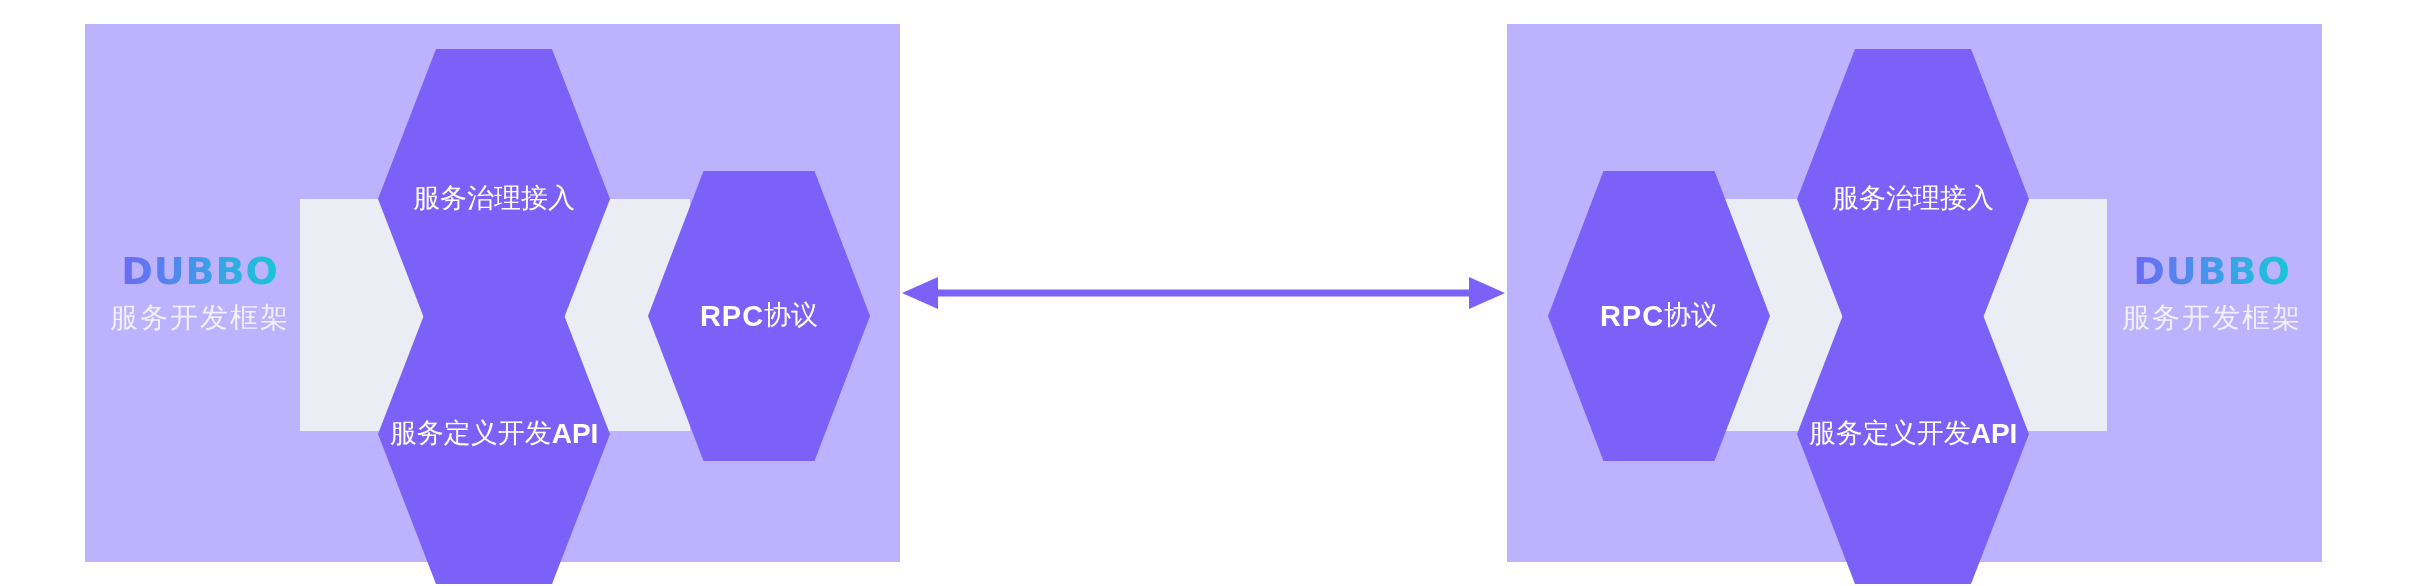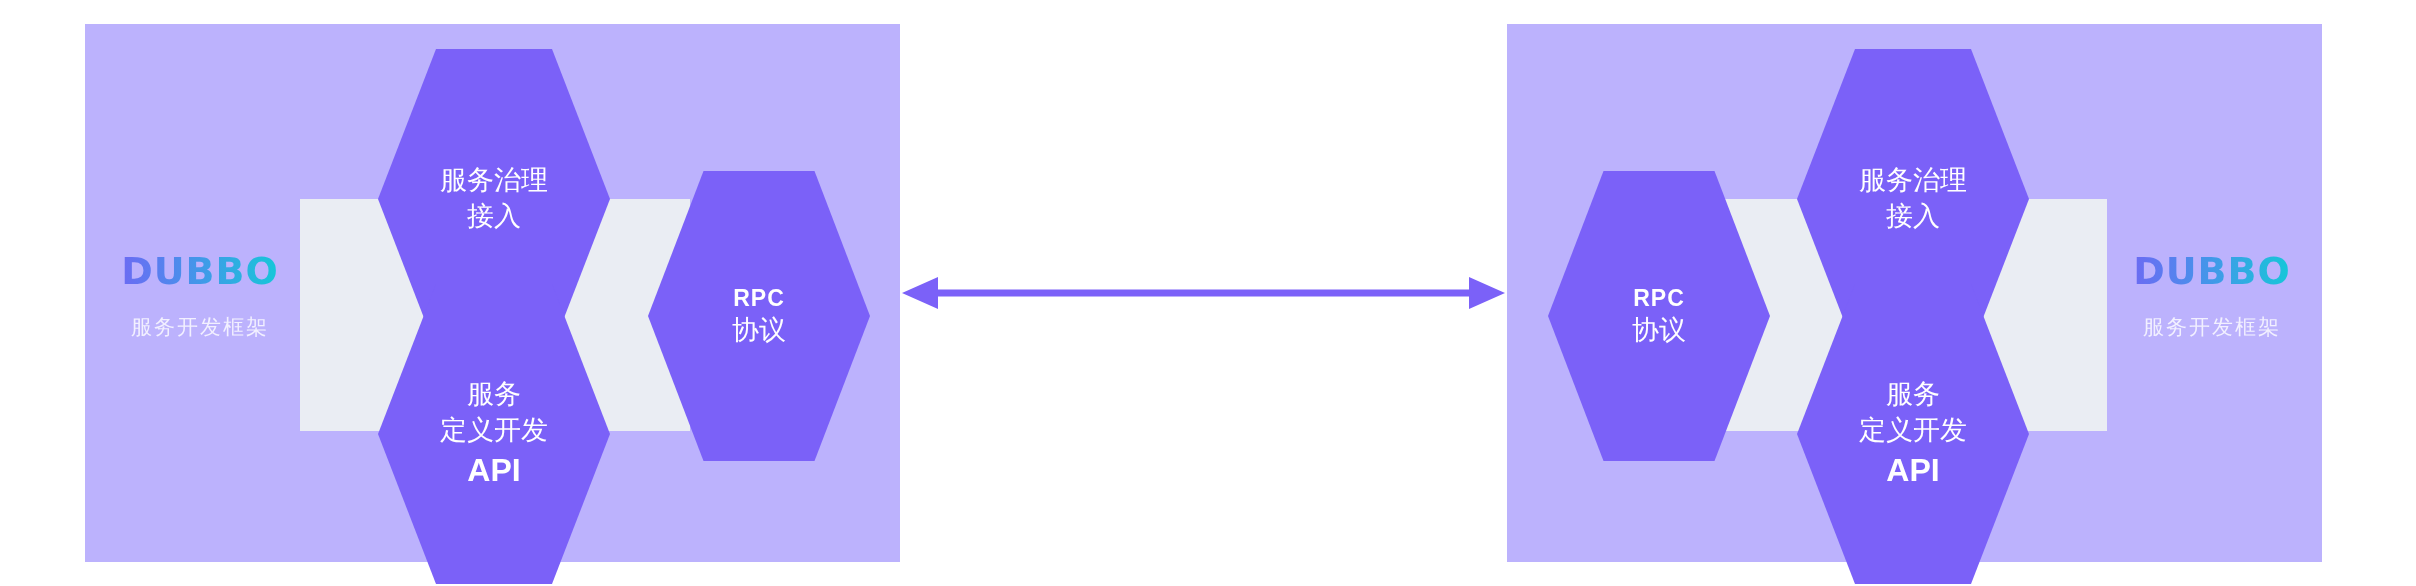--- a/index.html
+++ b/index.html
@@ -53,21 +53,21 @@
   .panel.left  .biz-box { left: 215px; }
   .panel.right .biz-box { left: 210px; }
 
   
   .hex {
     position: absolute;
     background: #7B61F8;
     -webkit-clip-path: polygon(25% 0%, 75% 0%, 100% 50%, 75% 100%, 25% 100%, 0% 50%);
     clip-path: polygon(25% 0%, 75% 0%, 100% 50%, 75% 100%, 25% 100%, 0% 50%);
     display: flex;
-    flex-direction: column;
+    flex-direction: row;
     align-items: center;
     justify-content: center;
     color: #ffffff;
     text-align: center;
     line-height: 1.32;
   }
   .hex .ln { display: block; white-space: nowrap; }
 
   
   .hex-top {
@@ -81,30 +81,30 @@
 
   
   .hex-bottom {
     width: 232px;
     height: 300px;
     top: 260px;
     font-size: 27px;
   }
   .panel.left  .hex-bottom { left: 293px; }
   .panel.right .hex-bottom { left: 290px; }
-  .hex-bottom .ln-api { font-weight: bold; font-size: 32px; }
+  .hex-bottom .ln-api { font-weight: bold; font-size: 28px; }
 
   
   .hex-side {
     width: 222px;
     height: 290px;
     top: 147px;
     font-size: 27px;
   }
-  .hex-side .ln-rpc { font-weight: bold; font-size: 23px; letter-spacing: 1px; }
+  .hex-side .ln-rpc { font-weight: bold; font-size: 29px; letter-spacing: 1px; }
   .panel.left  .hex-side { left: 563px; }
   .panel.right .hex-side { left: 41px; }
 
   
   .dubbo {
     position: absolute;
     top: 228px;
     width: 220px;
     text-align: center;
   }
@@ -117,22 +117,22 @@
     letter-spacing: 1px;
     line-height: 1;
     font-family: "DejaVu Sans", sans-serif;
     background-image: linear-gradient(90deg, #7B5BF5 0%, #5C7BF0 28%, #3F9BE8 52%, #22BBDC 76%, #00D8D4 100%);
     -webkit-background-clip: text;
     background-clip: text;
     color: transparent;
     -webkit-text-fill-color: transparent;
   }
   .dubbo-sub {
-    margin-top: 23px;
-    font-size: 21px;
+    margin-top: 9px;
+    font-size: 28px;
     color: #f2f0ff;
     letter-spacing: 2px;
     font-family: Liberation Sans, sans-serif;
     white-space: nowrap;
   }
 
   
   .connector {
     position: absolute;
     left: 900px;

